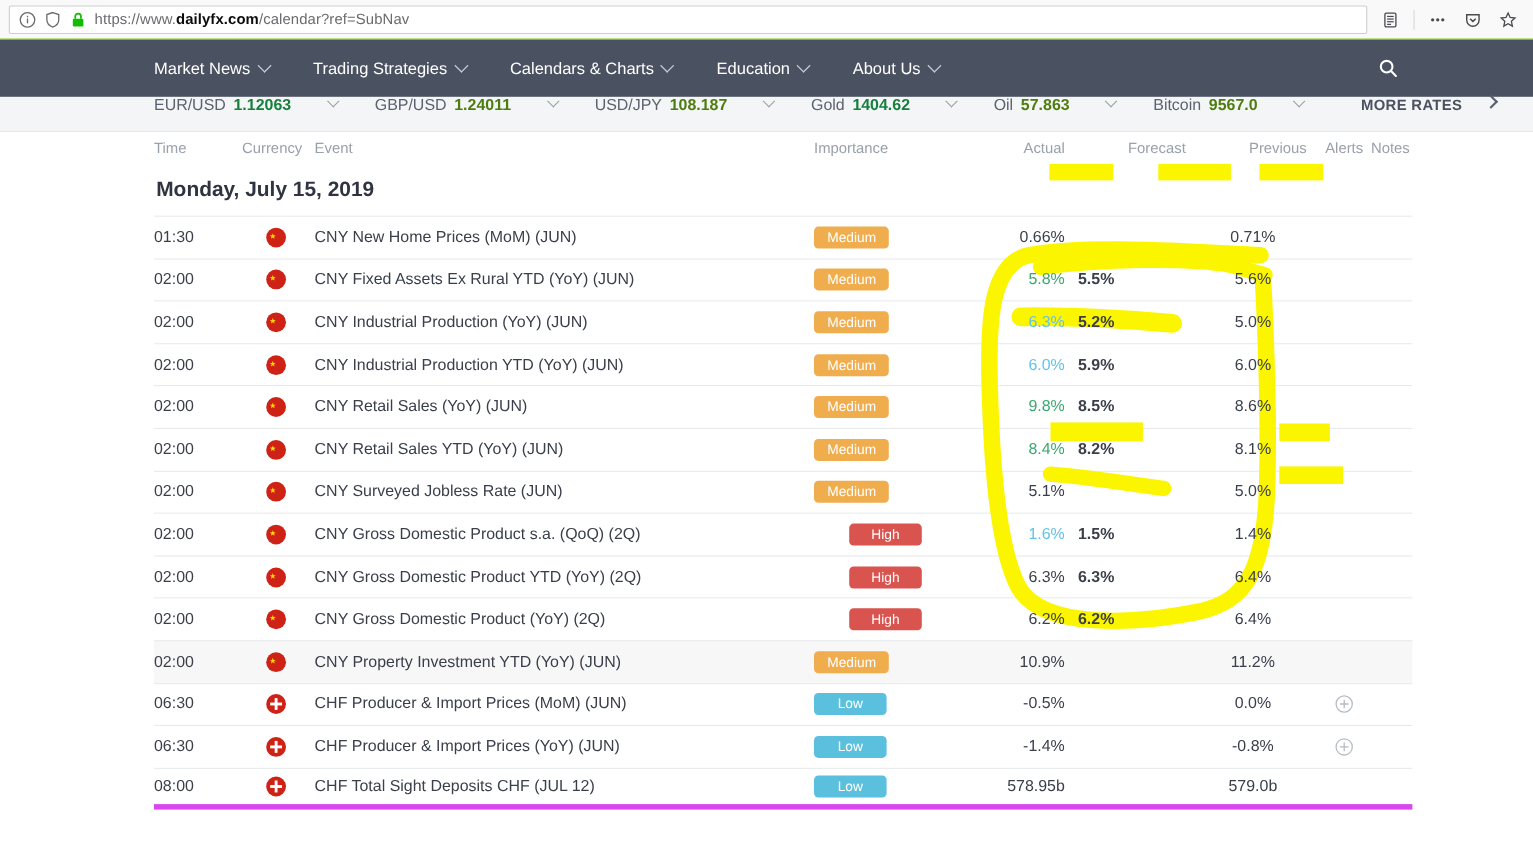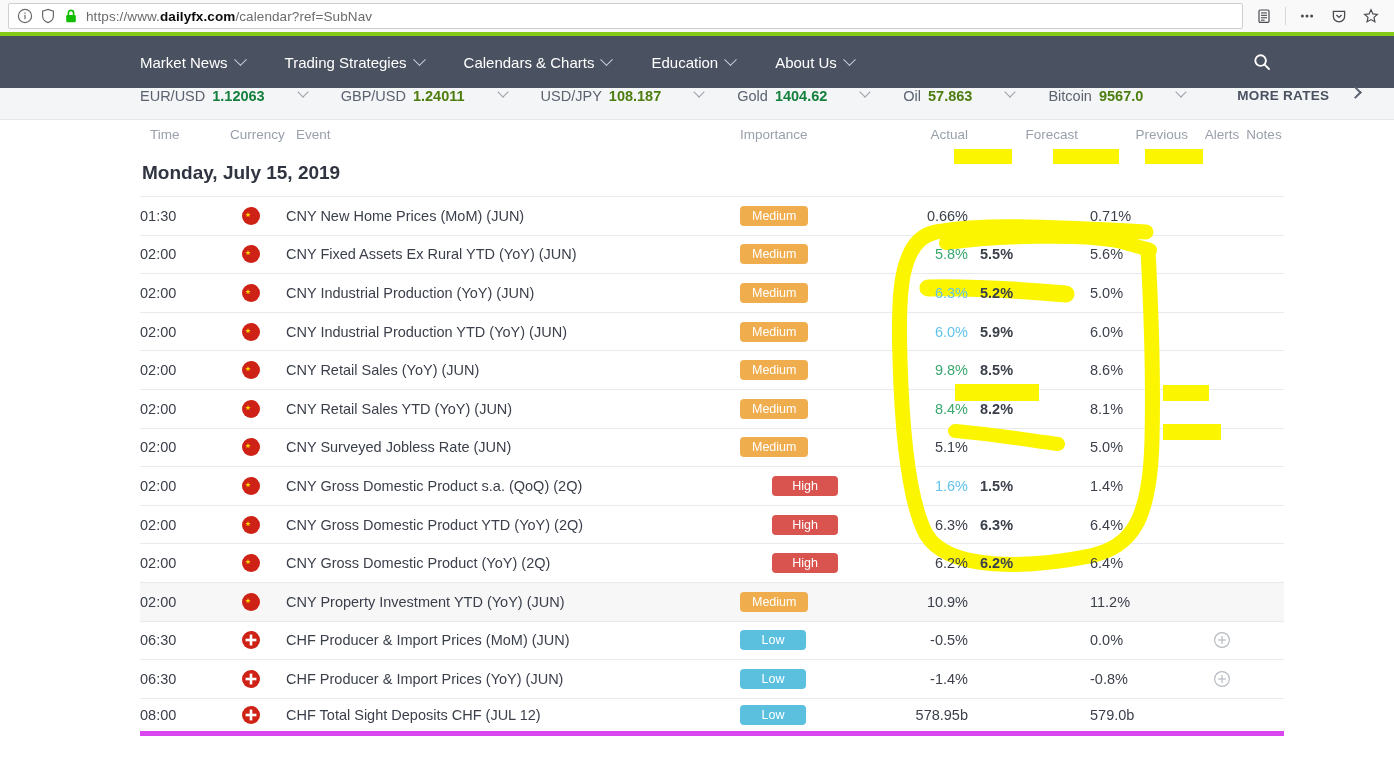--- a/index.html
+++ b/index.html
@@ -7,21 +7,21 @@
     width: 1394px; height: 766px;
     font-family: "Liberation Sans", sans-serif;
     background: #ffffff;
     overflow: hidden;
   }
 
   
   .browser-bar {
     height: 36px;
     background: #f9f9fa;
-    border-bottom: 4px solid #84cc16;
+    border-bottom: 1px solid #84cc16;
     display: flex;
     align-items: center;
     padding: 0 8px;
   }
   .url-box {
     flex: 1;
     height: 26px;
     background: #ffffff;
     border: 1px solid #cfcfd3;
     border-radius: 2px;
@@ -155,26 +155,26 @@
   }
   .row.alt { background: #f7f7f8; }
   .row:last-child { border-bottom: 5px solid #d946ef; }
 
   .c-time   { width: 80px; flex: none; }
   .c-cur    { width: 62px; flex: none; display: flex; justify-content: center; }
   .c-event  { flex: 1; padding-left: 4px; }
   .c-imp    { width: 130px; flex: none; }
   .c-actual { width: 110px; flex: none; text-align: right; padding-right: 12px; }
   .c-fore   { width: 110px; flex: none; text-align: left; padding-right: 12px; font-weight: bold; }
-  .c-prev   { width: 110px; flex: none; text-align: left; padding-right: 12px; }
+  .c-prev   { width: 110px; flex: none; text-align: center; padding-right: 12px; }
   .c-alert  { width: 44px; flex: none; display: flex; justify-content: center; }
   .c-notes  { width: 40px; flex: none; }
 
   
-  .h-time   { width: 80px; margin-left: 10px; }
+  .h-time   { width: 80px; }
   .h-cur    { width: 62px; }
   .h-event  { flex: 1; padding-left: 4px; }
   .h-imp    { width: 130px; }
   .h-actual { width: 110px; text-align: right; padding-right: 12px; }
   .h-fore   { width: 110px; text-align: right; padding-right: 12px; }
   .h-prev   { width: 110px; text-align: right; padding-right: 12px; }
   .h-alert  { width: 44px; text-align: center; }
   .h-notes  { width: 40px; text-align: center; }
 
   .badge {

